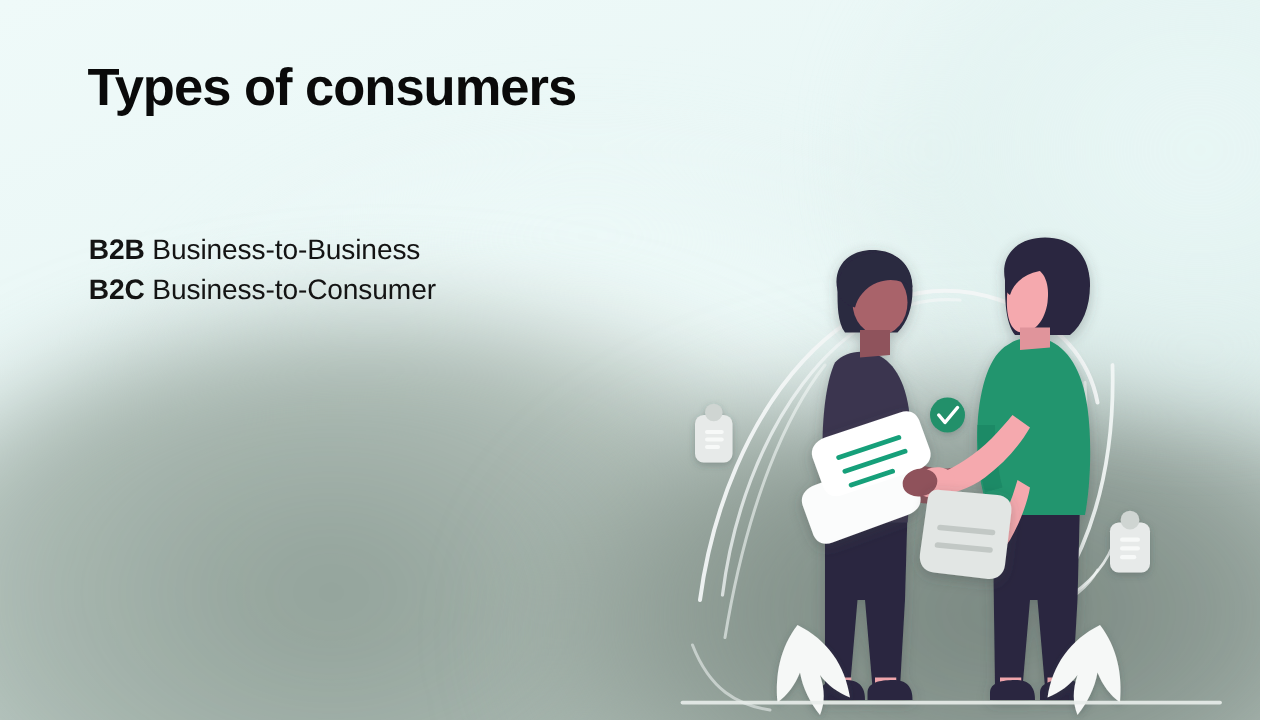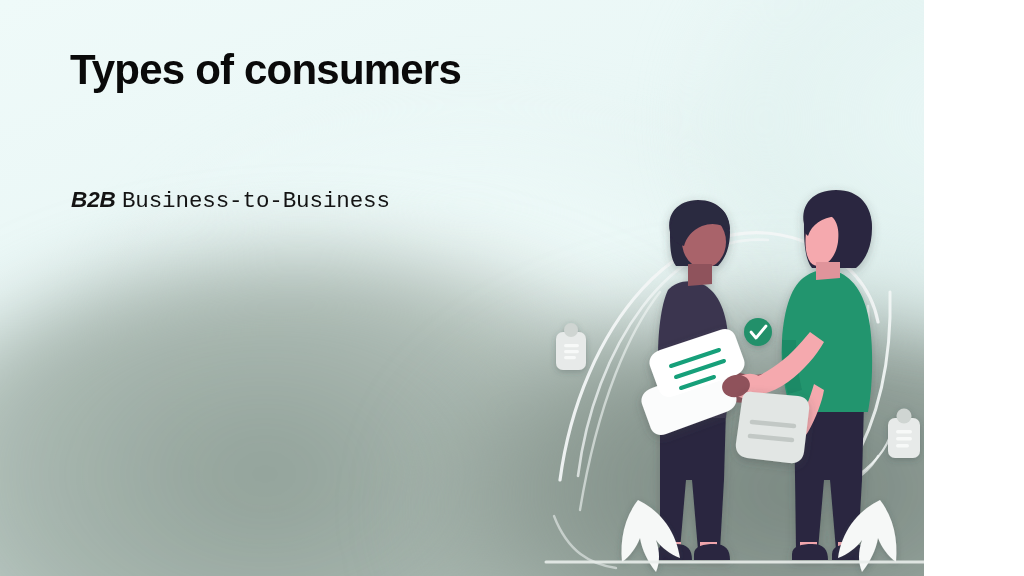--- a/index.html
+++ b/index.html
@@ -2,21 +2,21 @@
 <html><head>
 <meta charset="utf-8">
 <style>
   html, body {
     margin: 0;
     padding: 0;
     background: #ffffff;
   }
   .slide {
     position: relative;
-    width: 924px;
+    width: 1008px;
     height: 576px;
     overflow: hidden;
     background: #effaf9;
     font-family: "Liberation Sans", sans-serif;
   }
 
   
   .bg-base {
     position: absolute;
     inset: 0;
@@ -85,25 +85,23 @@
   }
   .bullet-line {
     font-size: 22.5px;
     line-height: 31.5px;
     color: #141414;
     white-space: nowrap;
     letter-spacing: -0.1px;
   }
   .bullet-code {
     font-weight: 700;
-    font-style: italic;
   }
   .bullet-text {
     font-weight: 400;
-    font-family: Liberation Mono, monospace;
   }
 
   
   .illustration {
     position: absolute;
     left: 520px;
     top: 180px;
     width: 480px;
     height: 396px;
   }
@@ -121,20 +119,21 @@
   <div class="bg-base"></div>
   <div class="bg-blob-light"></div>
   <div class="bg-blob-grey"></div>
   <div class="bg-blob-dark"></div>
   <div class="bg-blob-topright"></div>
 
   <h1 class="title">Types of consumers</h1>
 
   <ul class="bullets">
     <li class="bullet-line"><span class="bullet-code">B2B</span> <span class="bullet-text">Business-to-Business</span></li>
+    <li class="bullet-line"><span class="bullet-code">B2C</span> <span class="bullet-text">Business-to-Consumer</span></li>
   </ul>
 
   <div class="illustration">
     <svg viewBox="0 0 480 396" xmlns="http://www.w3.org/2000/svg">
       <defs>
         <filter id="softshadow" x="-40%" y="-40%" width="180%" height="180%">
           <feDropShadow dx="0" dy="3" stdDeviation="5" flood-color="#3a4a44" flood-opacity="0.32"></feDropShadow>
         </filter>
         <filter id="tinyshadow" x="-40%" y="-40%" width="180%" height="180%">
           <feDropShadow dx="0" dy="2" stdDeviation="3" flood-color="#3a4a44" flood-opacity="0.30"></feDropShadow>

